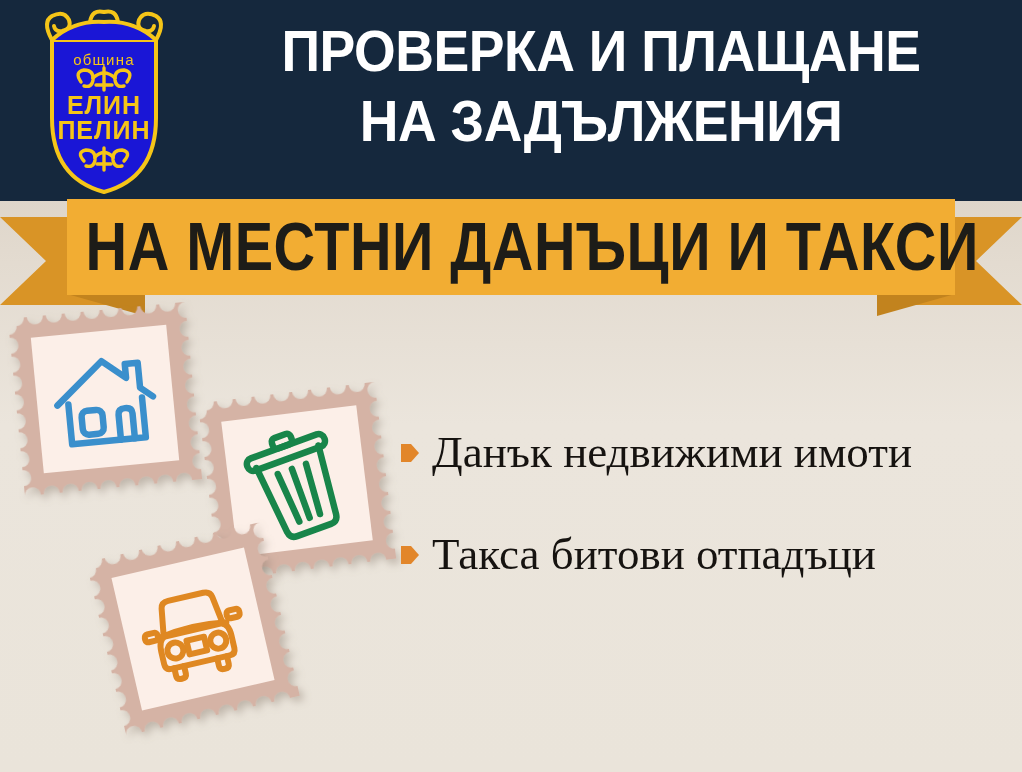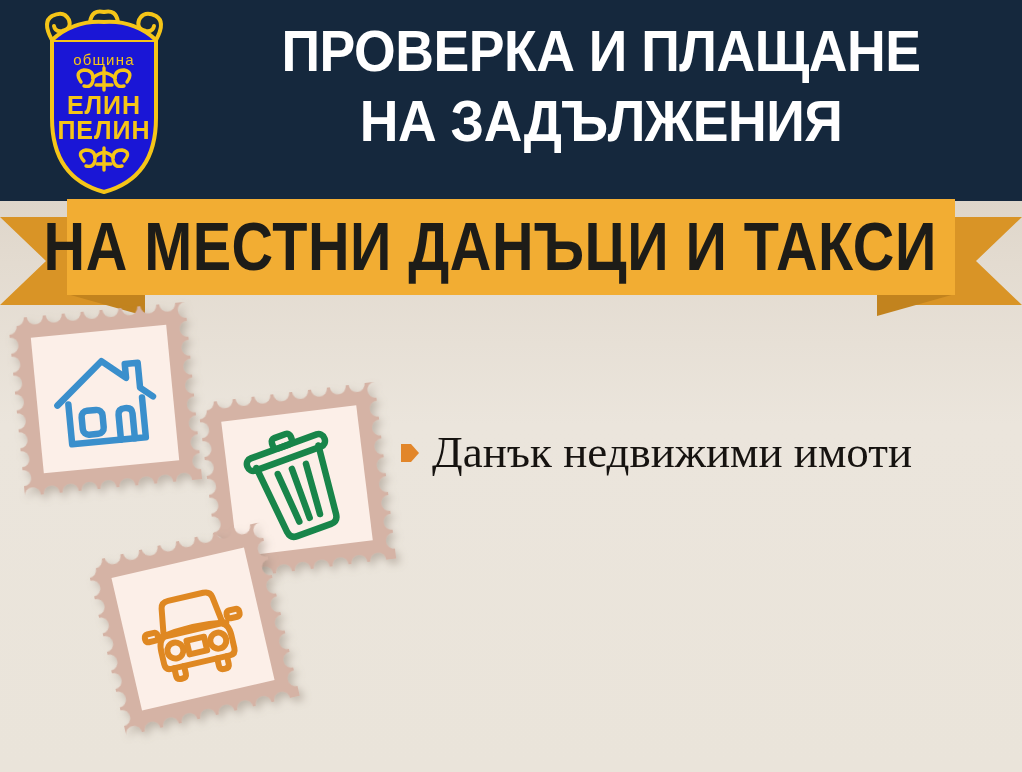--- a/index.html
+++ b/index.html
@@ -93,21 +93,21 @@
     clip-path: polygon(0 0, 78px 0, 0 22px);
   }
   .ribbon-main {
     position: absolute;
     left: 67px; top: 0px;
     width: 888px;
     height: 96px;
     background: #f2ad33;
     display: flex;
     align-items: center;
-    justify-content: flex-end;
+    justify-content: flex-start;
   }
   .ribbon-text {
     color: #1d1c18;
     font-family: "Liberation Sans", sans-serif;
     font-weight: bold;
     font-size: 60px;
     line-height: 60px;
     letter-spacing: 0.5px;
     transform: scaleX(0.96) scaleY(1.13);
     white-space: nowrap;
@@ -408,17 +408,25 @@
 
     <div class="bullet-row">
       <span class="bullet-marker">
         <svg viewBox="0 0 18 20" xmlns="http://www.w3.org/2000/svg">
           <path d="M0 1 L10 1 L18 10 L10 19 L0 19 Z" fill="#e2862a"></path>
         </svg>
       </span>
       <span class="bullet-label">Данък недвижими имоти</span>
     </div>
 
+    <div class="bullet-row">
+      <span class="bullet-marker">
+        <svg viewBox="0 0 18 20" xmlns="http://www.w3.org/2000/svg">
+          <path d="M0 1 L10 1 L18 10 L10 19 L0 19 Z" fill="#e2862a"></path>
+        </svg>
+      </span>
+      <span class="bullet-label">Такса битови отпадъци</span>
+    </div>
 
 
   </div>
 
 </div>
 
 </body></html>

